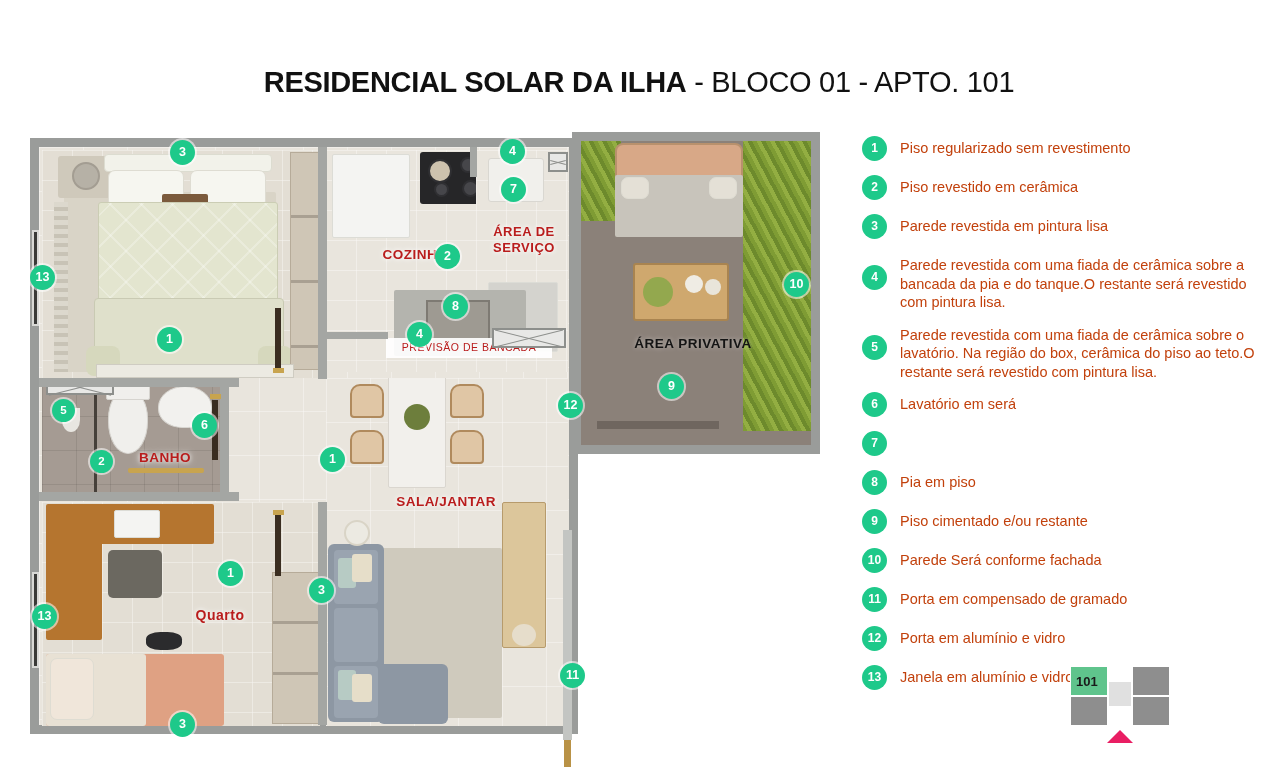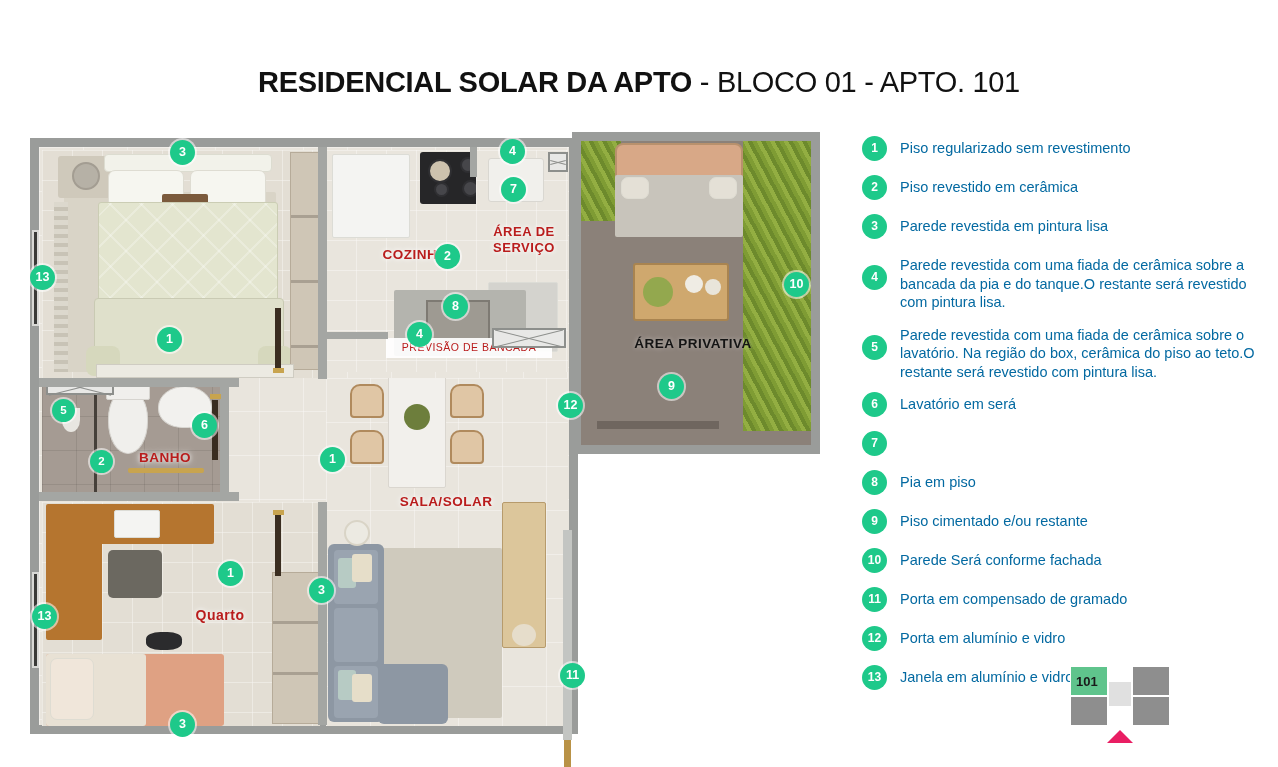--- a/index.html
+++ b/index.html
@@ -105,21 +105,21 @@
 
   
   #legend { position: absolute; left: 862px; top: 136px; width: 400px; }
   .leg-row { position: relative; display: flex; align-items: flex-start; margin-bottom: 14px; }
   .leg-badge {
     flex: 0 0 auto; width: 25px; height: 25px; border-radius: 50%;
     background: #1ec98a; color: #fff; font-size: 12px; font-weight: 700;
     line-height: 25px; text-align: center; margin-right: 13px;
   }
   .leg-text {
-    font-size: 14.5px; color: #0369a1; line-height: 18.5px;
+    font-size: 14.5px; color: #c2410c; line-height: 18.5px;
     padding-top: 3px; font-weight: 400;
   }
   .leg-row.multi { margin-bottom: 11px; }
   .leg-row.multi .leg-badge { margin-top: 12px; }
 
   
   #locator { position: absolute; left: 1070px; top: 666px; width: 90px; height: 80px; }
   .loc-cell { position: absolute; background: #8e8e8e; border: 1px solid #ffffff; }
   .loc-cell.active { background: #5fc48c; }
   .loc-cell.link   { background: #e0e0e0; }
@@ -132,21 +132,21 @@
     border-left: 13px solid transparent; border-right: 13px solid transparent;
     border-bottom: 13px solid #e91e63;
   }
 </style>
 </head>
 <body>
 
 <div id="root">
 
   <div class="title">
-    <span class="bold">RESIDENCIAL SOLAR DA APTO</span><span class="light"> - BLOCO 01 - APTO. 101</span>
+    <span class="bold">RESIDENCIAL SOLAR DA ILHA</span><span class="light"> - BLOCO 01 - APTO. 101</span>
   </div>
 
   <div id="plan">
 
     <div class="region" style="left:0; top:6px; width:548px; height:596px; background:#9a9c9a;"></div>
     <div class="region" style="left:9px; top:15px; width:530px; height:578px; background:#e9e5dd;">
       <div class="grid"></div>
     </div>
 
     <div class="region floor-tile2" style="left:12px; top:18px; width:278px; height:228px;">
@@ -247,21 +247,21 @@
       <div class="f cushion" style="left:12px; top:180px; width:18px; height:30px;"></div>
       <div class="f cushion2" style="left:26px; top:176px; width:20px; height:28px;"></div>
       <div class="f cushion" style="left:12px; top:292px; width:18px; height:30px;"></div>
       <div class="f cushion2" style="left:26px; top:296px; width:20px; height:28px;"></div>
 
       <div class="f" style="left:18px; top:142px; width:26px; height:26px; background:#eceae2; border-radius:50%; border:2px solid #d9d4c6;"></div>
 
       <div class="f wood-lt" style="left:176px; top:124px; width:44px; height:146px; background:#dcc69b; border:1px solid #b79b6c;"></div>
       <div class="f" style="left:186px; top:246px; width:24px; height:22px; background:#e6ddcb; border-radius:50%;"></div>
     </div>
-    <div class="room-label" style="left:336px; top:362px; width:160px; font-size:13.5px;">SALA/SOLAR</div>
+    <div class="room-label" style="left:336px; top:362px; width:160px; font-size:13.5px;">SALA/JANTAR</div>
 
     <div class="region floor-tile2" style="left:12px; top:370px; width:278px; height:224px;">
       <div class="grid sm"></div>
 
       <div class="f wood" style="left:4px; top:2px; width:168px; height:40px; background:#b5752f;"></div>
       <div class="f wood" style="left:4px; top:38px; width:56px; height:100px; background:#b5752f;"></div>
       <div class="f white-bx" style="left:72px; top:8px; width:46px; height:28px; background:#f4f4f2;"></div>
       <div class="f" style="left:66px; top:48px; width:54px; height:48px; background:#6b6860; border-radius:5px;"></div>
       <div class="f" style="left:104px; top:130px; width:36px; height:18px; background:#2b2b2d; border-radius:40%;"></div>
 

